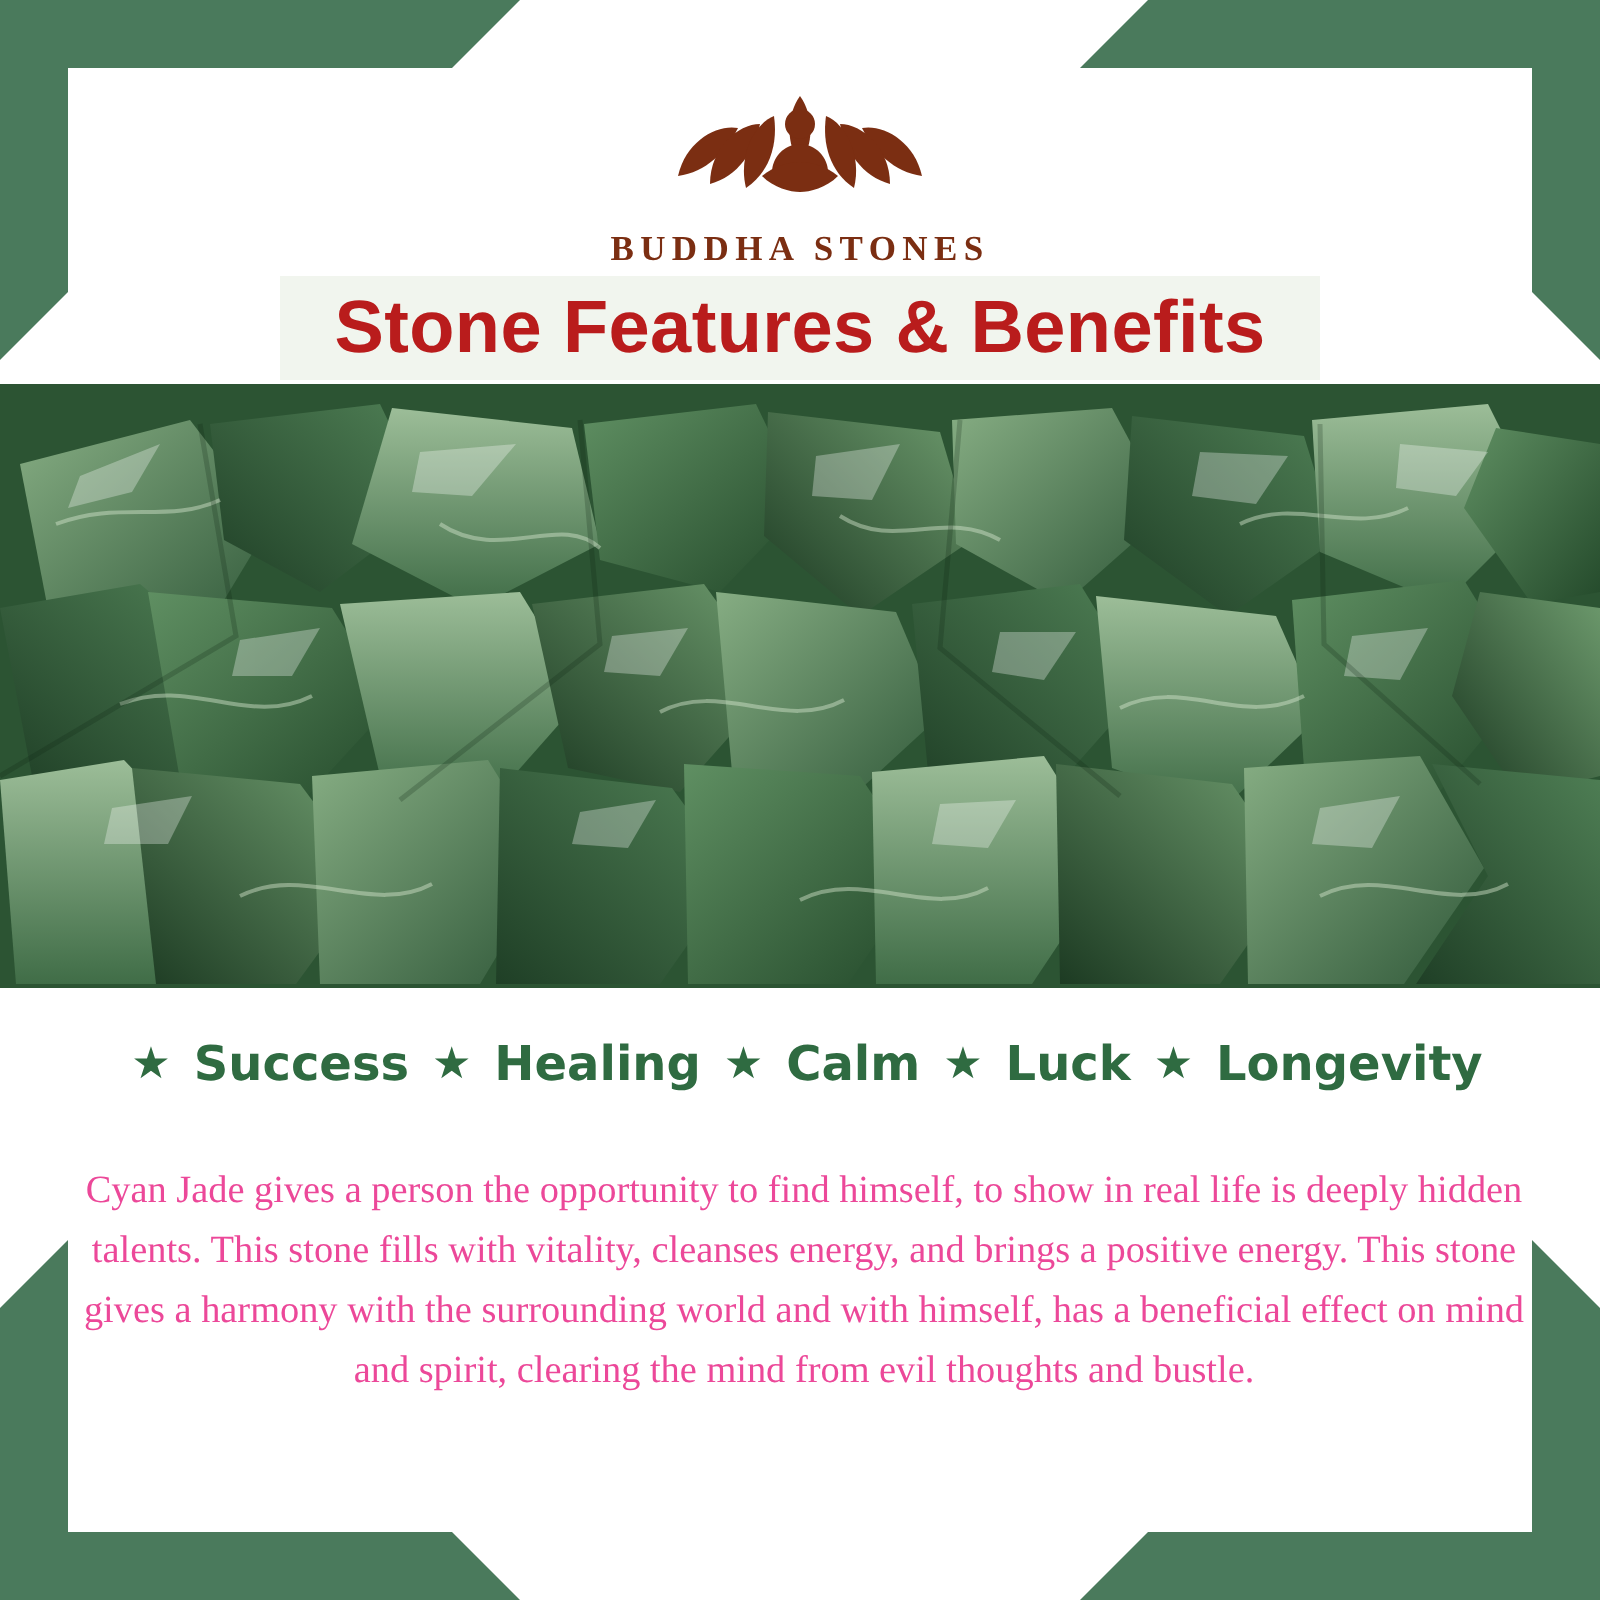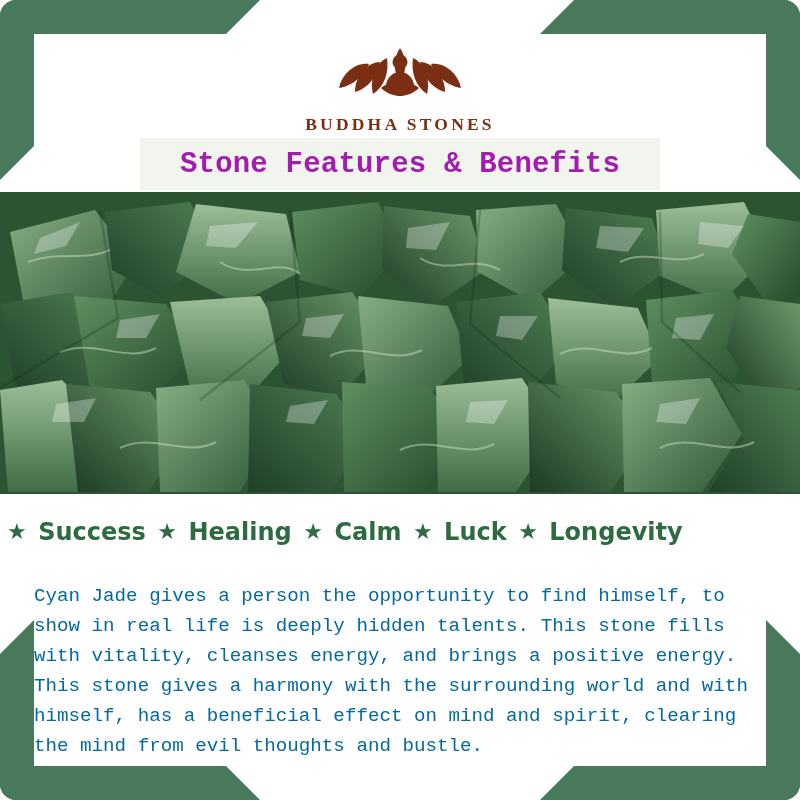--- a/index.html
+++ b/index.html
@@ -13,21 +13,20 @@
     background: #ffffff;
     overflow: hidden;
   }
 
   #page {
     position: relative;
     width: 800px;
     height: 800px;
     background: #ffffff;
     overflow: hidden;
-    border-radius: 16px;
   }
 
   
   .corner {
     position: absolute;
     background: #4a7a5c;
     z-index: 1;
   }
   .corner-tl {
     top: 0; left: 0;
@@ -110,24 +109,24 @@
     width: 520px;
     height: 52px;
     background: #f1f5ee;
     display: flex;
     align-items: center;
     justify-content: center;
     z-index: 4;
   }
   .title-banner h1 {
     margin: 0;
-    font-size: 29px;
+    font-size: 37px;
     font-weight: bold;
-    color: #a21caf;
-    font-family: Liberation Mono, monospace;
+    color: #b91c1c;
+    font-family: Liberation Sans, sans-serif;
     letter-spacing: 0.2px;
   }
 
   
   .hero {
     position: absolute;
     top: 192px;
     left: 0;
     width: 800px;
     height: 302px;
@@ -149,21 +148,21 @@
     text-shadow: 0 1px 3px rgba(0,0,0,0.55);
     padding: 2px 8px;
   }
 
   
   .benefits {
     position: absolute;
     top: 518px;
     left: 0;
     width: 800px;
-    text-align: left;
+    text-align: center;
     z-index: 3;
     white-space: nowrap;
   }
   .benefit-item {
     display: inline-block;
     font-size: 24px;
     font-weight: bold;
     color: #2f6b41;
     font-family: "DejaVu Sans", sans-serif;
     vertical-align: middle;
@@ -178,23 +177,23 @@
 
   
   .body-copy {
     position: absolute;
     top: 562px;
     left: 34px;
     width: 736px;
     z-index: 3;
     font-size: 19.2px;
     line-height: 30px;
-    color: #0369a1;
-    font-family: Liberation Mono, monospace;
-    text-align: left;
+    color: #ec4899;
+    font-family: Liberation Serif, serif;
+    text-align: center;
   }
 </style>
 </head>
 <body>
 
 <div id="page">
 
   <div class="inner-frame"></div>
 
   <div class="corner corner-tl"></div>

